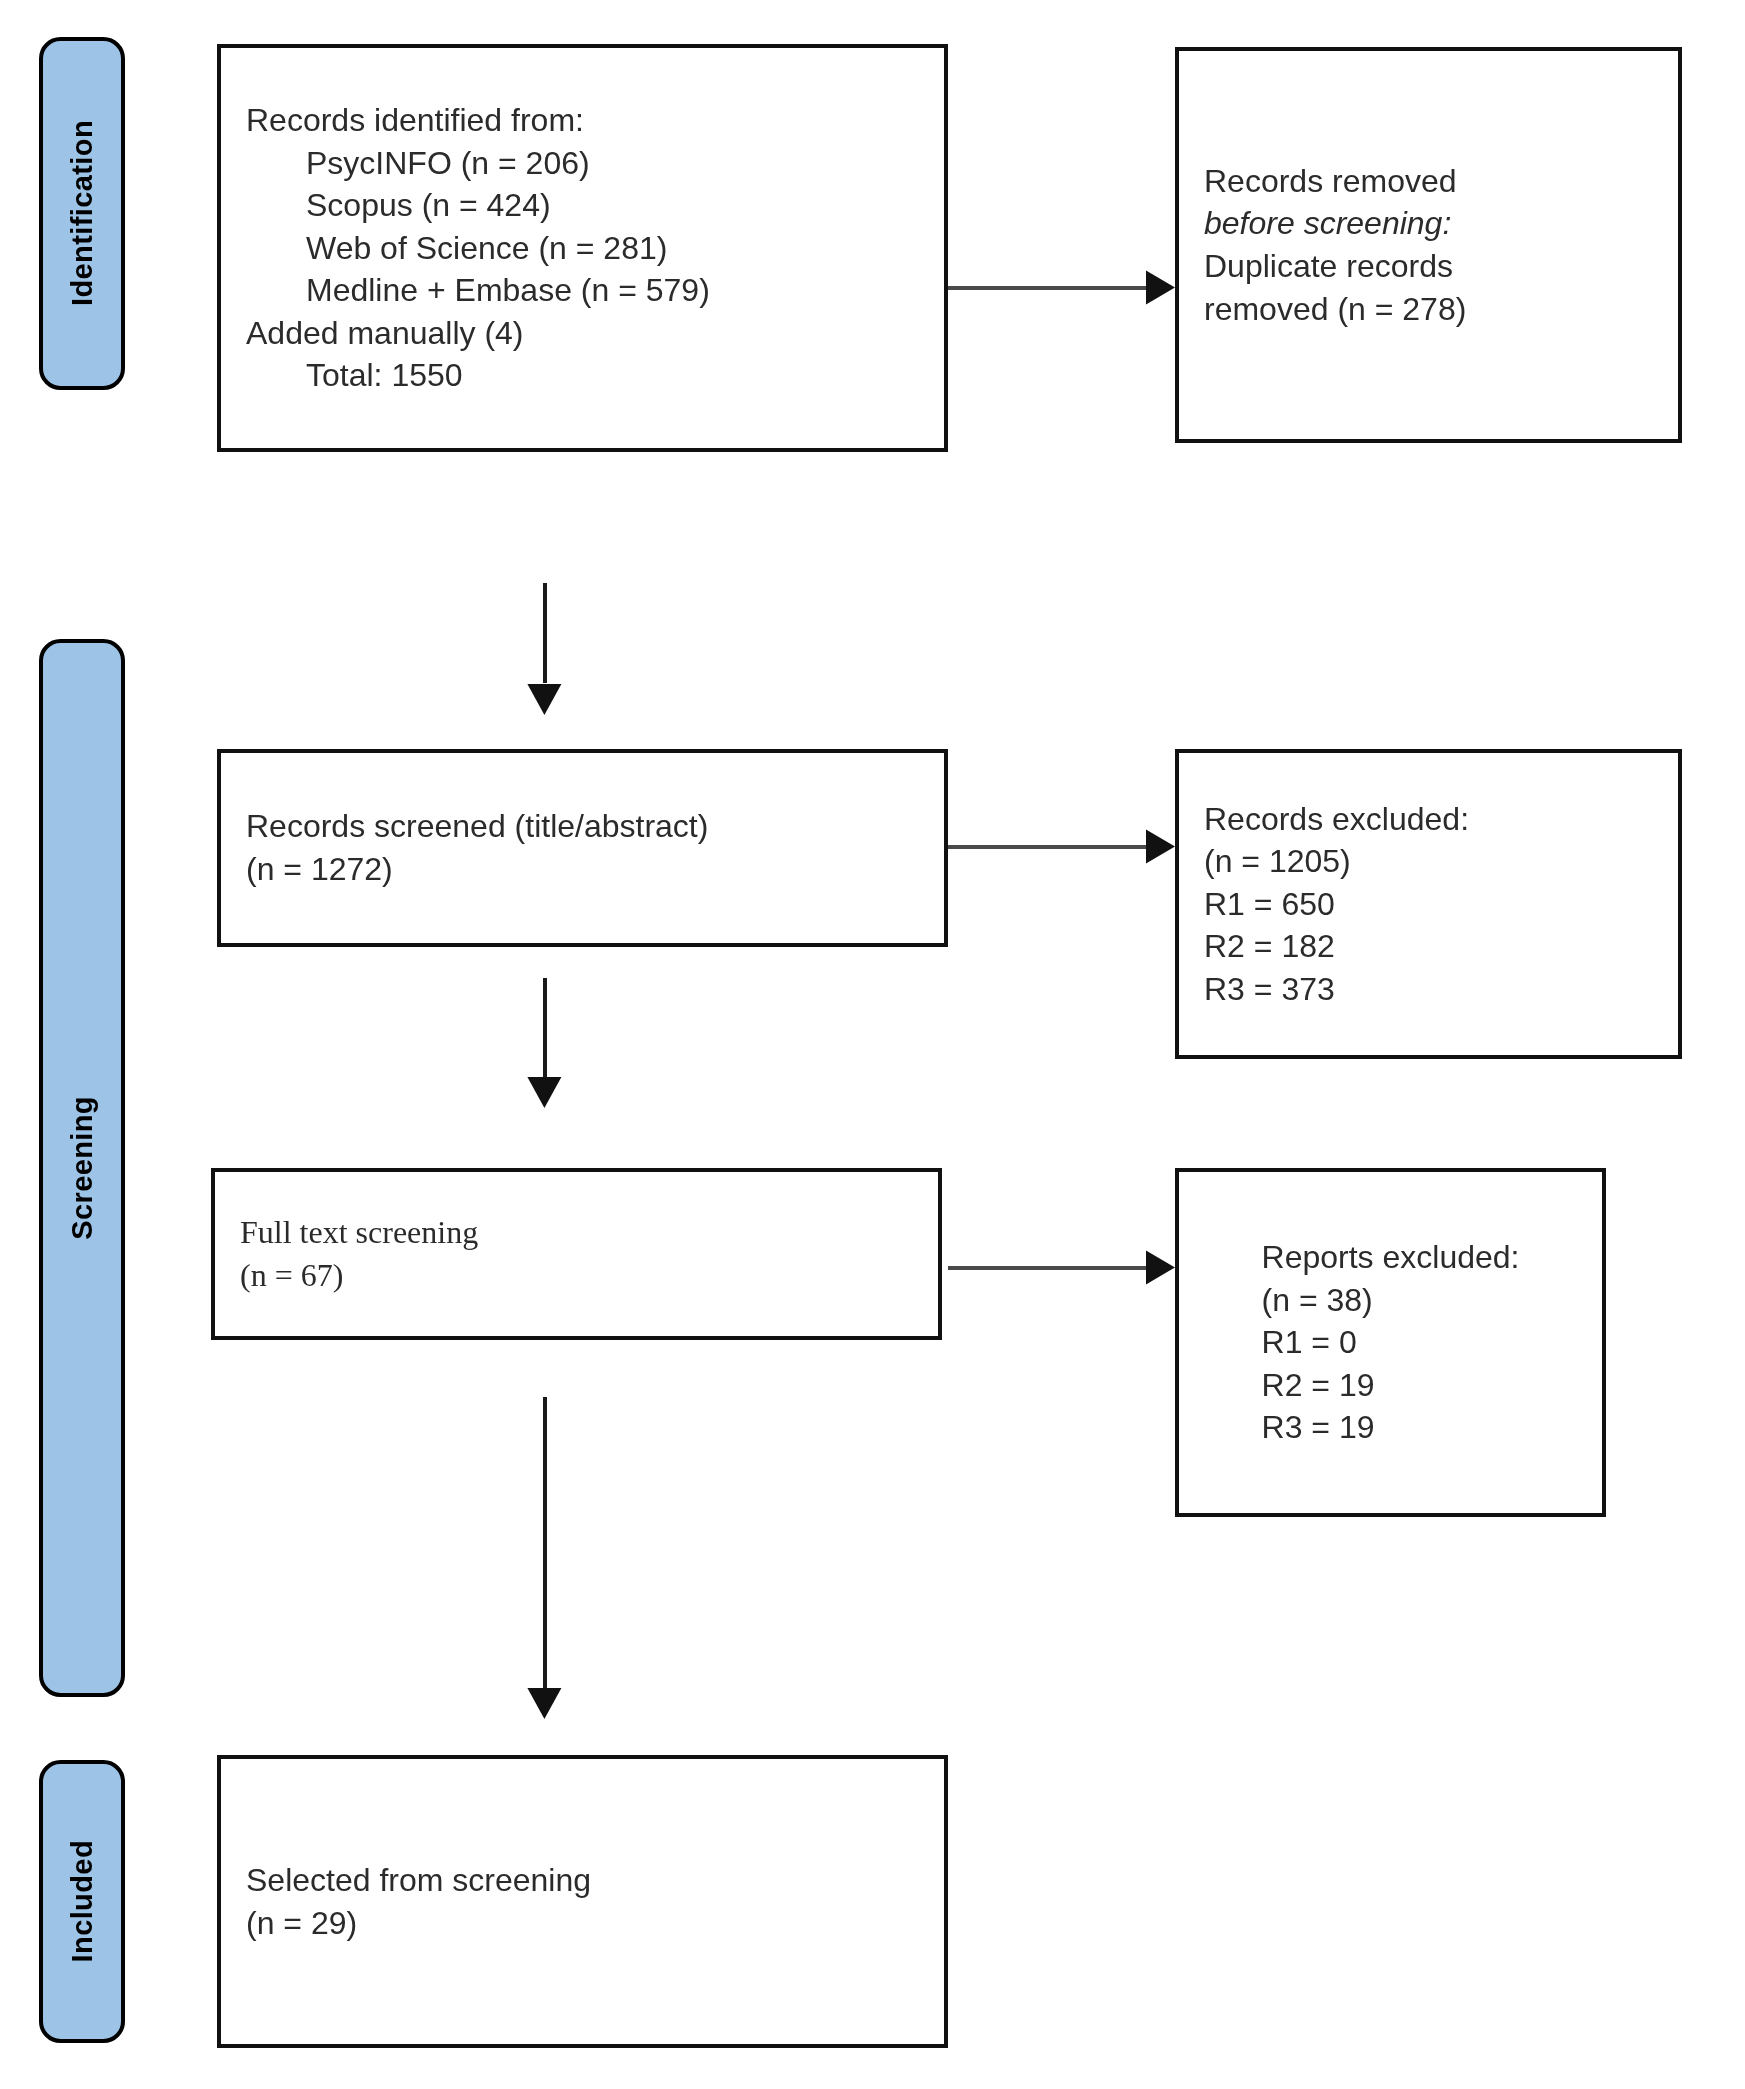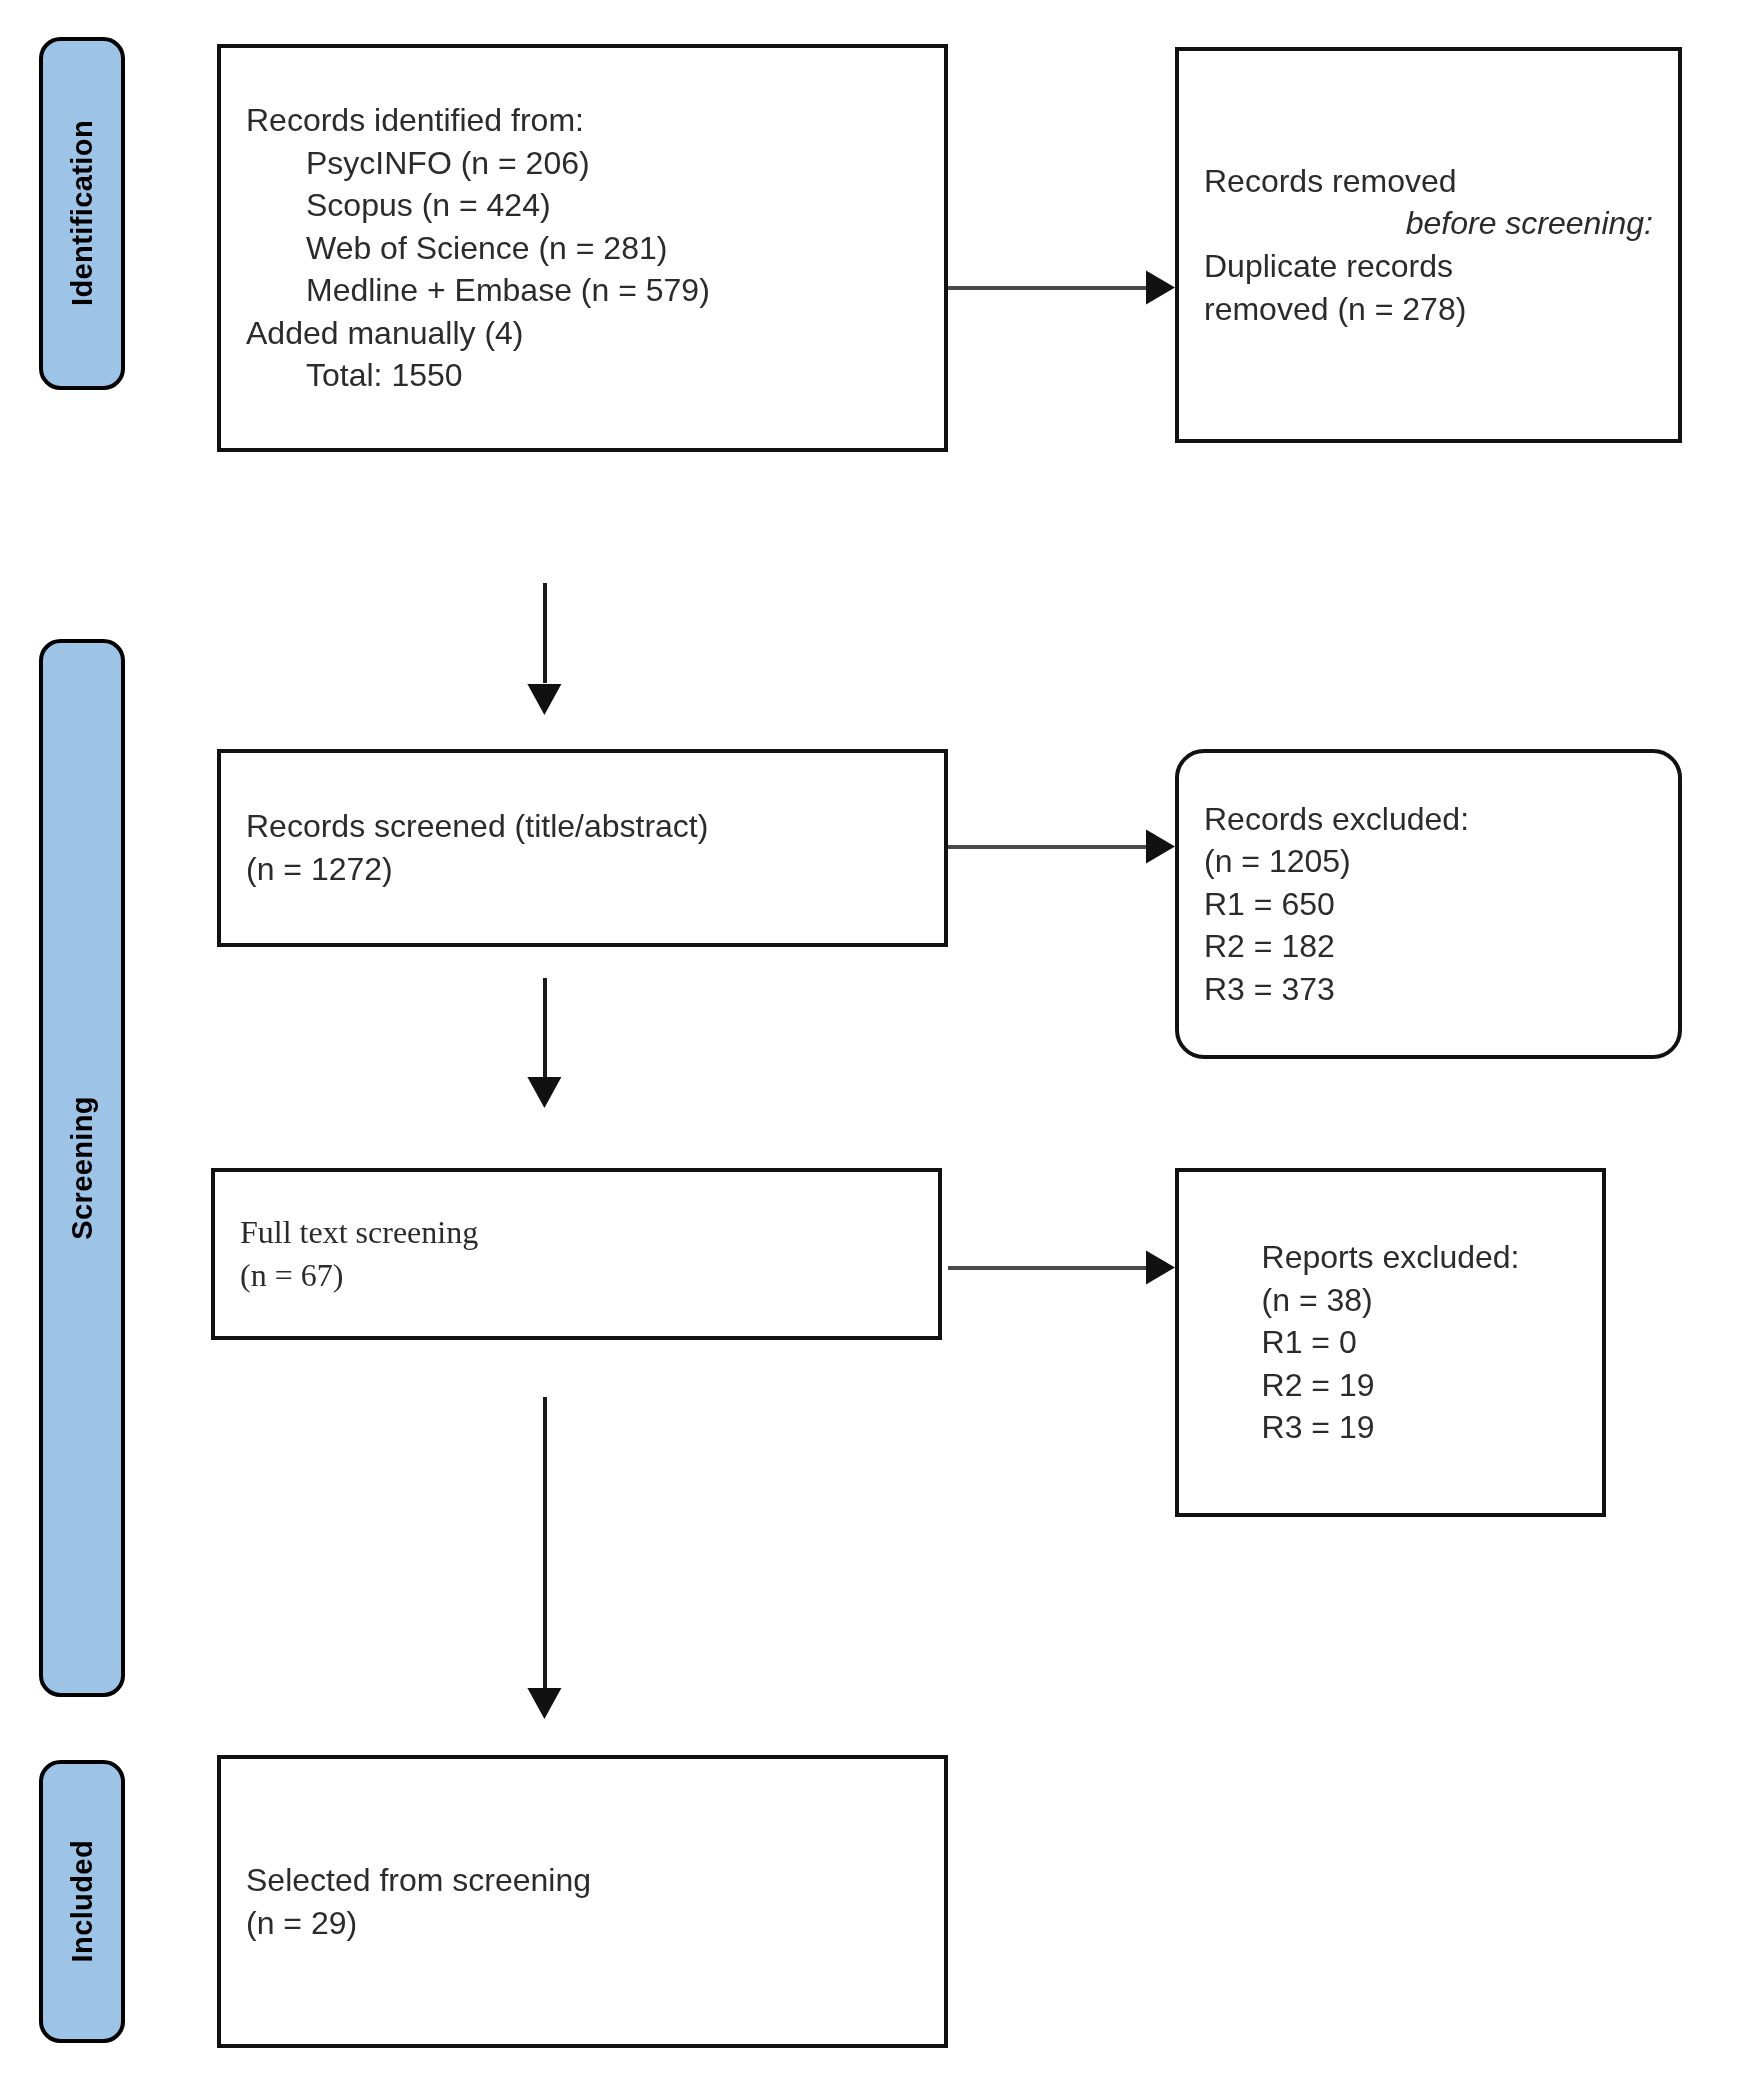--- a/index.html
+++ b/index.html
@@ -54,21 +54,21 @@
   .box-inner {
     padding: 0 25px;
   }
   .box-line {
     font-size: 32px;
     line-height: 1.33;
     color: #2b2b2b;
     white-space: pre;
   }
   .box-line.indent-1 { padding-left: 60px; }
-  .box-line.italic { font-style: italic; text-align: right; }
+  .box-line.italic { font-style: italic; }
 
   
   .arrow-v {
     position: absolute;
     width: 0;
   }
   .arrow-v .shaft {
     position: absolute;
     left: 0;
     top: 0;
@@ -160,21 +160,21 @@
     <div class="head"></div>
   </div>
 
   <div class="box" style="left:217px; top:749px; width:731px; height:198px;">
     <div class="box-inner">
       <div class="box-line">Records screened (title/abstract)</div>
       <div class="box-line">(n = 1272)</div>
     </div>
   </div>
 
-  <div class="box" style="left:1175px; top:749px; width:507px; height:310px;border-radius:29px;">
+  <div class="box" style="left:1175px; top:749px; width:507px; height:310px;">
     <div class="box-inner">
       <div class="box-line">Records excluded:</div>
       <div class="box-line">(n = 1205)</div>
       <div class="box-line">R1 = 650</div>
       <div class="box-line">R2 = 182</div>
       <div class="box-line">R3 = 373</div>
     </div>
   </div>
 
   <div class="arrow-h" style="left:948px; top:847px; width:227px;">

